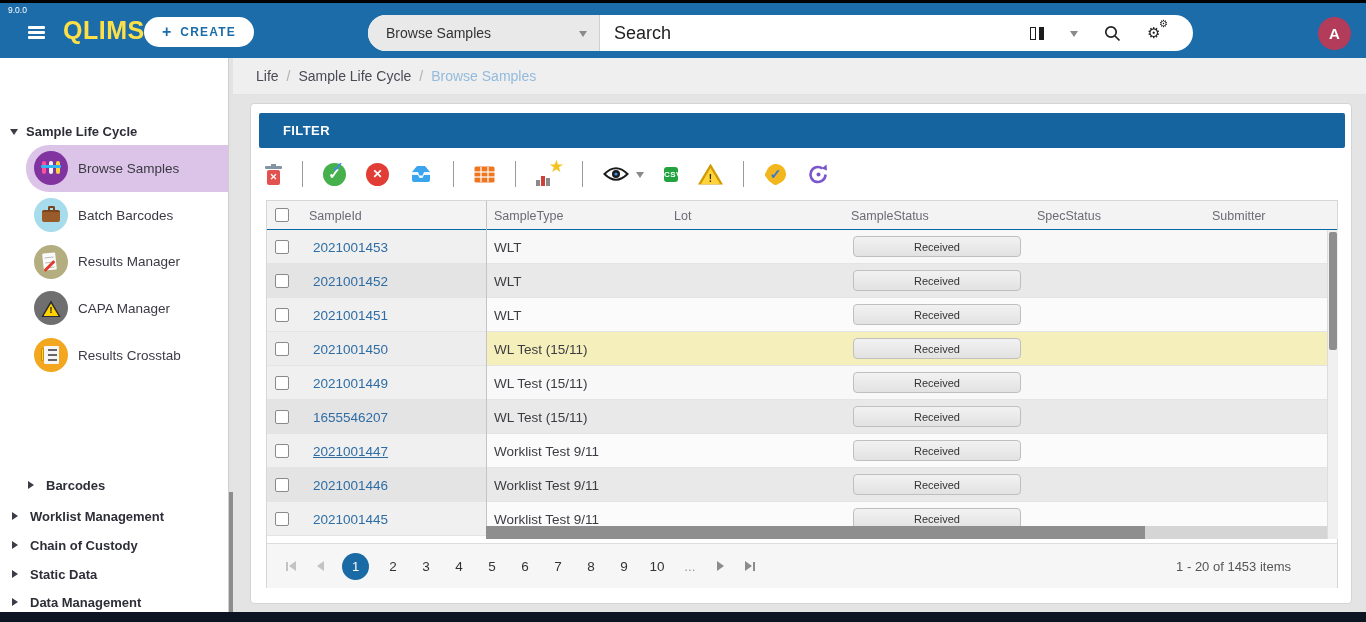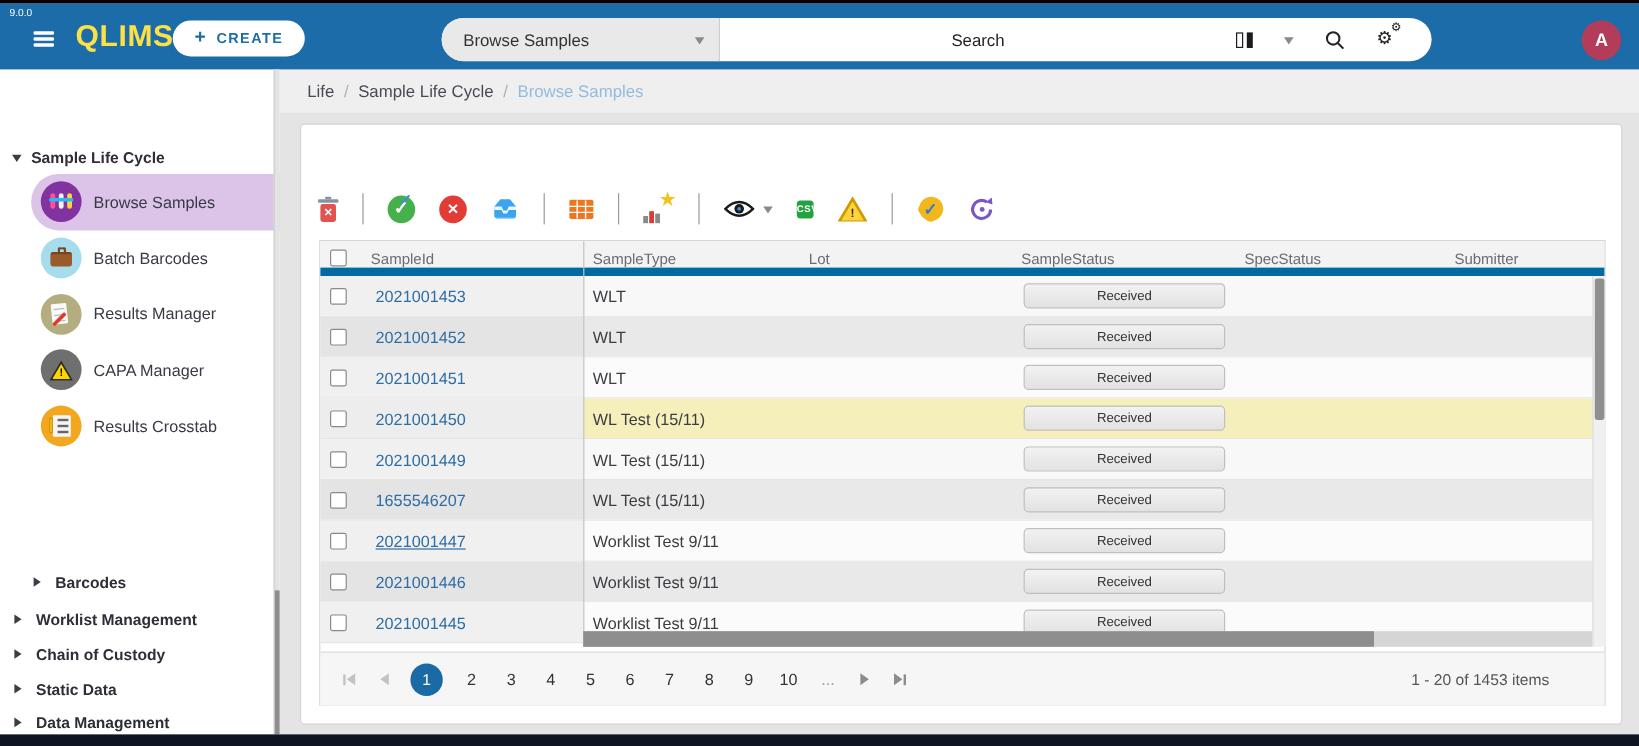--- a/index.html
+++ b/index.html
@@ -13,21 +13,21 @@
   .hamburger{position:absolute;left:28px;top:23px;width:17px;height:13px;cursor:pointer;}
   .hamburger span{display:block;width:17px;height:2.6px;background:#fff;border-radius:1px;margin-bottom:2.6px;}
   .logo{position:absolute;left:63px;top:13px;color:#fde047;font-size:25px;font-weight:bold;letter-spacing:.5px;}
   .create-btn{position:absolute;left:144px;top:14px;height:30px;padding:0 18px;border-radius:16px;background:#fff;display:flex;align-items:center;gap:9px;cursor:pointer;}
   .create-plus{color:var(--header-blue,#1b6ca9);font-size:16px;font-weight:bold;line-height:1;}
   .create-label{color:var(--header-blue,#1b6ca9);font-size:12px;font-weight:bold;letter-spacing:1.2px;}
   .search-pill{position:absolute;left:368px;top:12px;width:825px;height:36px;background:#fff;border-radius:18px;display:flex;align-items:center;overflow:hidden;}
   .ctx-select{width:232px;height:36px;background:#e9e9e9;border-right:1px solid #cfcfcf;display:flex;align-items:center;padding:0 12px 0 18px;cursor:pointer;}
   .ctx-select .lbl{flex:1;font-size:14px;color:#333;}
   .caret-down{width:0;height:0;border:4.5px solid transparent;border-top:6px solid #8a8a8a;margin-top:5px;}
-  .search-input{flex:1;border:none;outline:none;font-size:14px;color:#222;padding:0 14px;background:transparent;text-align:center;}
+  .search-input{flex:1;border:none;outline:none;font-size:18px;color:#222;padding:0 14px;background:transparent;}
   .search-input::placeholder{color:#222;opacity:1;}
   .pill-icons{display:flex;align-items:center;gap:26px;padding-right:26px;}
   .i-colview{position:relative;width:14px;height:13px;cursor:pointer;}
   .i-colview .o{position:absolute;left:0;top:0;width:6px;height:13px;border:1.6px solid #1c1c1c;}
   .i-colview .f{position:absolute;right:0;top:0;width:5px;height:13px;background:#1c1c1c;}
   .i-gears{position:relative;width:20px;height:20px;cursor:pointer;color:#222;}
   .i-gears:before{content:"⚙";position:absolute;left:0;top:1px;font-size:15px;line-height:18px;}
   .i-gears:after{content:"⚙";position:absolute;right:-1px;top:-4px;font-size:10px;line-height:10px;}
   .avatar{position:absolute;left:1318px;top:14px;width:33px;height:33px;border-radius:50%;background:var(--avatar-red,#b23c59);color:#fff;font-size:15px;font-weight:bold;display:flex;align-items:center;justify-content:center;cursor:pointer;}
 
@@ -110,21 +110,21 @@
   .i-warn{width:25px;height:21px;clip-path:polygon(50% 0,100% 100%,0 100%);background:#d09a00;}
   .i-warn .in{position:absolute;left:3px;top:4.5px;width:19px;height:16px;clip-path:polygon(50% 0,100% 100%,0 100%);background:#ffd43a;}
   .i-warn:after{content:"!";position:absolute;left:0;right:0;bottom:1px;text-align:center;font-size:10px;font-weight:bold;color:#3a3000;}
   .i-badge{width:23px;height:23px;}
   .i-badge:before{content:"";position:absolute;inset:3px;background:#f2b71d;transform:rotate(45deg);border-radius:4px;}
   .i-badge .c{position:absolute;inset:1.5px;background:#f2b71d;border-radius:50%;}
   .i-badge:after{content:"✓";position:absolute;inset:0;text-align:center;line-height:23px;color:#3a78d6;font-weight:bold;font-size:14px;}
 
   
   .grid{position:absolute;left:15px;top:96px;width:1072px;height:388px;border:1px solid #d6d6d6;background:#fff;}
-  .ghead{position:absolute;left:0;top:0;width:100%;height:29px;background:#f3f3f3;border-bottom:7px solid #0369a1;}
+  .ghead{position:absolute;left:0;top:0;width:100%;height:29px;background:#f3f3f3;border-bottom:1px solid #0369a1;}
   .hcell{position:absolute;top:0;height:29px;display:flex;align-items:center;font-size:12.5px;color:#6b6b74;cursor:pointer;}
   .rows{position:absolute;left:0;top:29px;width:100%;}
   .grow{position:relative;height:34px;border-bottom:1px solid #e4e4e4;}
   .rl{position:absolute;left:0;top:0;bottom:0;width:219px;}
   .rr{position:absolute;left:219px;top:0;bottom:0;right:0;}
   .row-a .rl{background:#f0f0f0;} .row-a .rr{background:#f8f8f8;}
   .row-b .rl{background:#e4e4e4;} .row-b .rr{background:#e9e9e9;}
   .row-sel .rl{background:#ededed;} .row-sel .rr{background:var(--row-yellow,#f5f0bb);}
   .cell{position:absolute;top:0;height:34px;display:flex;align-items:center;font-size:13.5px;color:#3c3c42;}
   .id-link{color:var(--link-blue,#2e6da4);cursor:pointer;}
@@ -275,20 +275,23 @@
 
   <div class="crumbbar">
     <span class="c">Life</span>
     <span class="sep">/</span>
     <span class="c">Sample Life Cycle</span>
     <span class="sep">/</span>
     <span class="c active">Browse Samples</span>
   </div>
 
   <div class="panel">
+    <div class="filterbar">
+      <span class="lbl">FILTER</span>
+    </div>
 
     <div class="toolbar">
       <span class="tico i-trash">
           <span class="hdl"></span>
           <span class="lid"></span>
           <span class="bdy"></span>
         </span>
       <span class="tsep"></span>
       <span class="tico i-ok"></span>
       <span class="tico i-no"></span>

